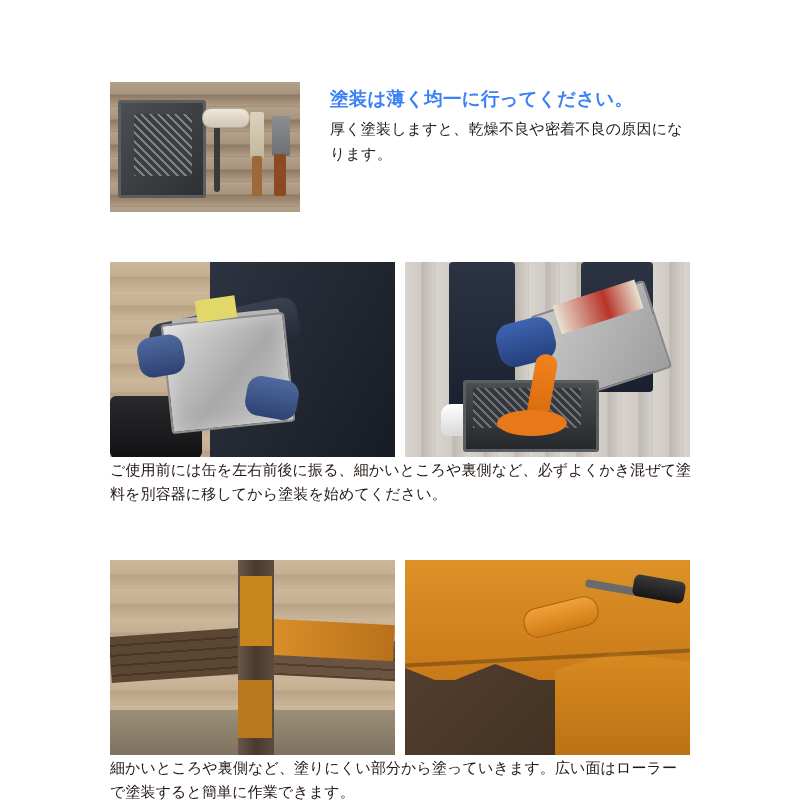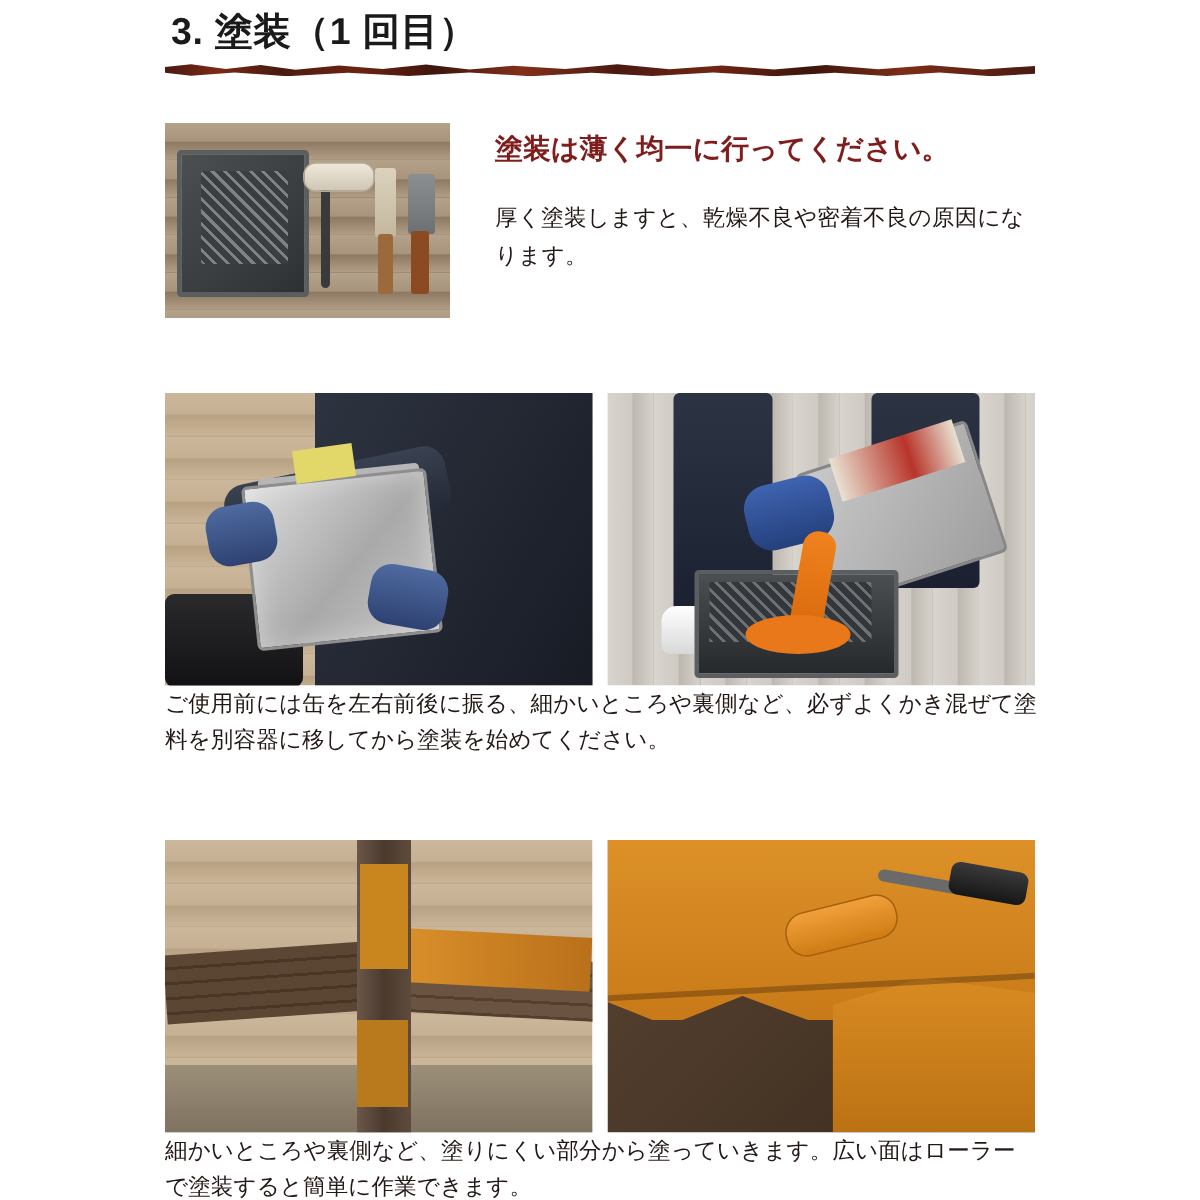--- a/index.html
+++ b/index.html
@@ -67,28 +67,28 @@
     overflow: hidden;
     background: #6d6257;
   }
   .note-text {
     position: absolute;
     left: 220px;
     top: 4px;
     width: 362px;
   }
   .note-head {
-    color: #7f1d1d;
+    color: #3b82f6;
     font-weight: bold;
     font-size: 18.5px;
     line-height: 1.4;
     letter-spacing: 0.2px;
   }
   .note-body {
-    margin-top: 22px;
+    margin-top: 5px;
     font-size: 15px;
     line-height: 1.65;
     color: #231815;
     letter-spacing: 0.2px;
   }
 
   
   .photo-row {
     position: absolute;
     left: 110px;
@@ -251,24 +251,20 @@
     border: 1px solid #a6600d; }
   .p4-rod { left: 180px; top: 24px; width: 58px; height: 8px; background: #6a6a6a; border-radius: 4px; transform: rotate(10deg); }
   .p4-handle { left: 228px; top: 18px; width: 52px; height: 22px;
     background: linear-gradient(to bottom,#3a3a3a,#161616); border-radius: 6px; transform: rotate(10deg); }
 </style>
 </head>
 <body>
 
 <div class="page">
 
-  <div class="header">
-    <div class="header-title">3. 塗装（1 回目）</div>
-    <div class="header-rule"></div>
-  </div>
 
   <div class="note-block">
 
     <div class="note-thumb">
       <div class="scene">
         <div class="nt-wall"></div>
         <div class="shape nt-tray"></div>
         <div class="shape nt-tray-mesh"></div>
         <div class="shape nt-roller-handle"></div>
         <div class="shape nt-roller"></div>

